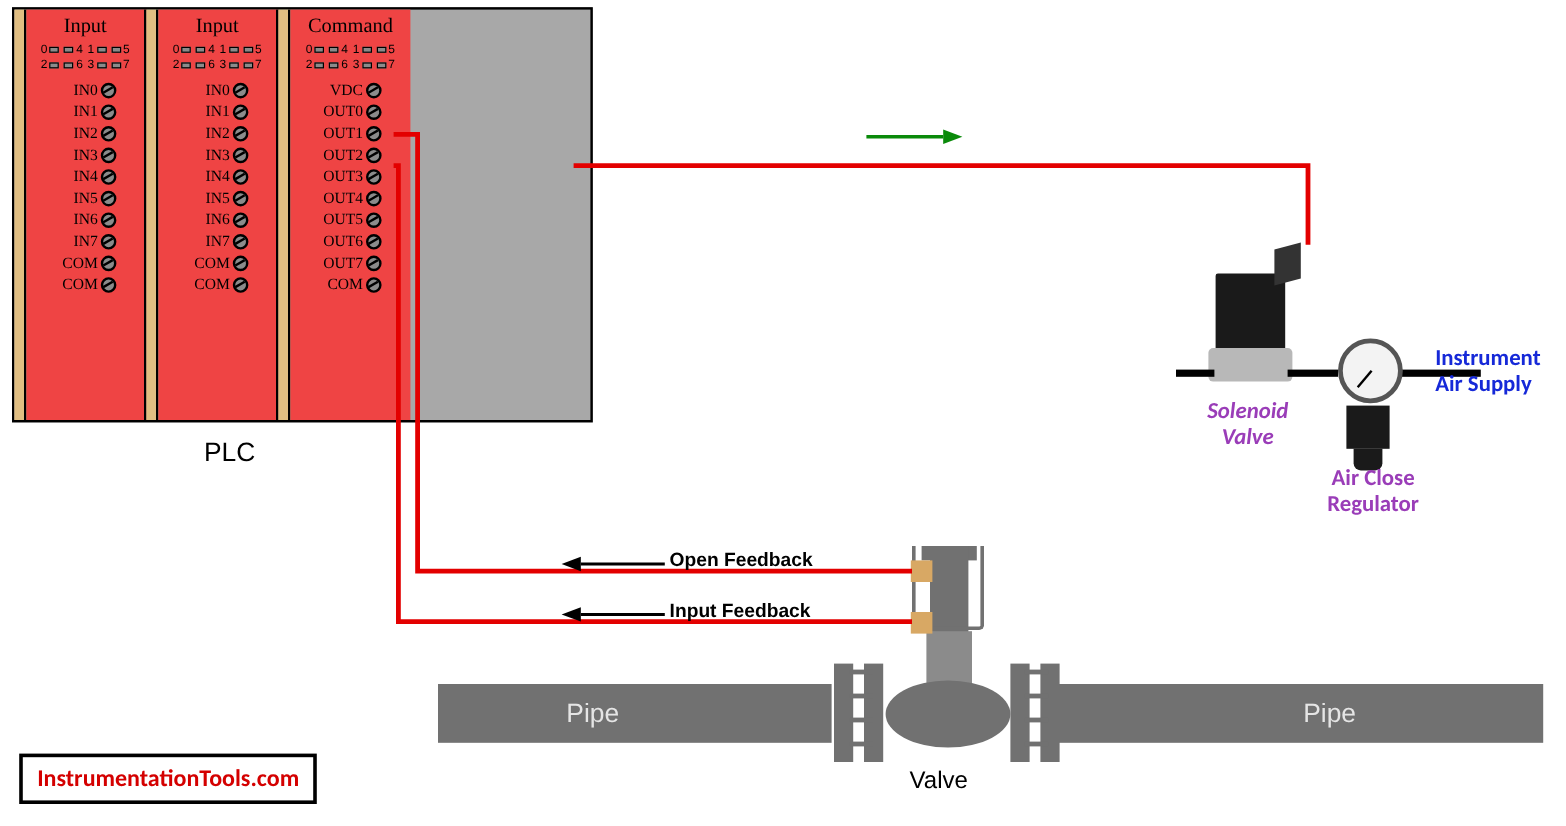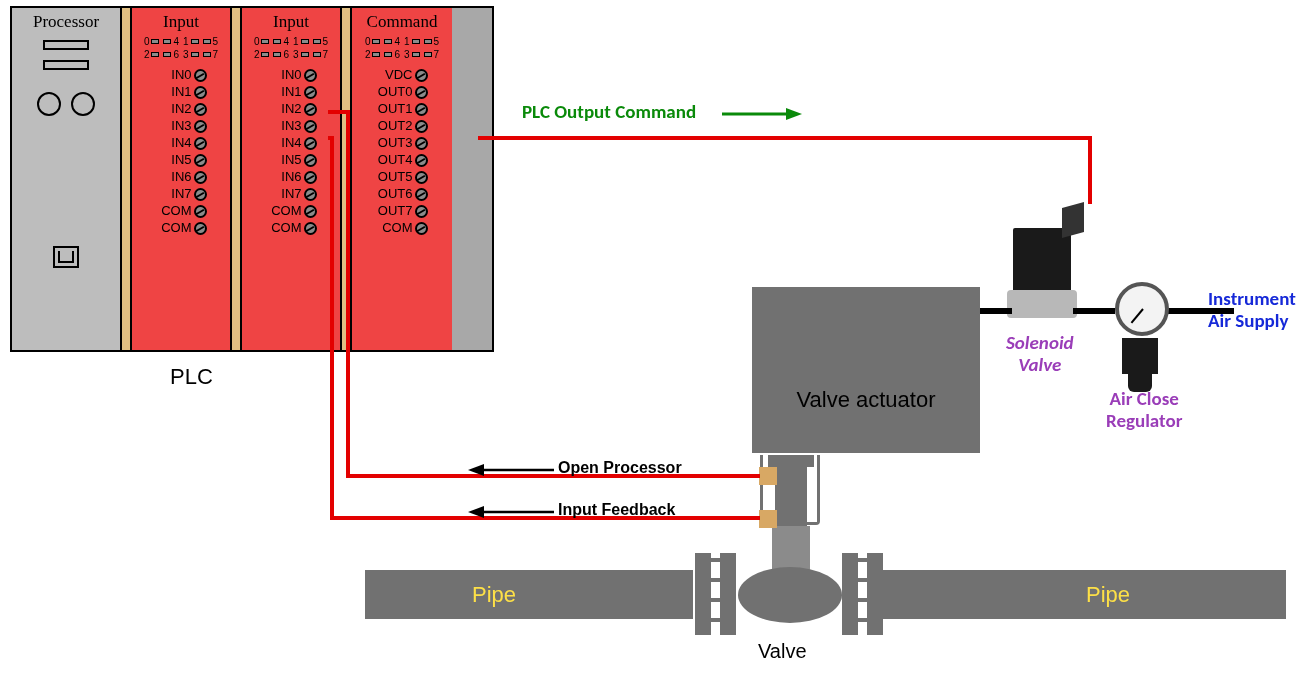--- a/index.html
+++ b/index.html
@@ -9,21 +9,21 @@
   
   .plc-rack { position: absolute; left: 10px; top: 6px; width: 484px; height: 346px; background: #a8a8a8; border: 2px solid #000; display: flex; }
   .plc-module { border-right: 2px solid #000; display: flex; flex-direction: column; align-items: center; }
   .plc-sep { width: 10px; background: #e0be82; border-right: 2px solid #000; }
   .mod-proc { width: 110px; background: #bdbdbd; }
   .mod-io { width: 100px; background: #ef4444; }
   .mod-header { font-size: 17px; text-align: center; padding: 4px 0 2px 0; color: #000; font-family: Georgia, serif; }
   .mod-lights { display: grid; grid-template-columns: repeat(4,auto); gap: 2px 4px; font-size: 10px; color: #000; padding: 2px 0 6px 0; }
   .mod-lights span { display: flex; align-items: center; gap: 2px; }
   .led { width: 8px; height: 5px; background: #8b8b8b; border: 1px solid #000; display: inline-block; }
-  .term-row { display: flex; align-items: flex-end; gap: 2px; font-size: 13px; font-family: Liberation Sans, sans-serif; justify-content: center; width: 100%; padding: 1px 0; }
+  .term-row { display: flex; align-items: center; gap: 2px; font-size: 13px; font-family: Liberation Serif, serif; justify-content: center; width: 100%; padding: 1px 0; }
   .term-label { width: 36px; text-align: right; }
   .screw { width: 13px; height: 13px; border-radius: 50%; background: #8b8b8b; border: 2px solid #000; position: relative; }
   .screw:after { content:""; position:absolute; left:50%; top:50%; width:9px; height:2px; background:#000; transform:translate(-50%,-50%) rotate(-30deg); }
   .proc-body { padding-top: 6px; display:flex; flex-direction:column; align-items:center; gap:10px; }
   .proc-slot { width: 46px; height: 10px; border:2px solid #000; background:#bdbdbd; }
   .proc-circles { display:flex; gap:10px; margin-top:12px; }
   .proc-circle { width:24px; height:24px; border-radius:50%; border:2px solid #000; }
   .proc-port { width:26px; height:22px; border:2px solid #000; margin-top:120px; position:relative; }
   .proc-port:after { content:""; position:absolute; left:3px; right:3px; top:3px; height:10px; border:2px solid #000; border-top:none; }
 
@@ -34,21 +34,21 @@
   .lbl-green { color:#0a8a0a; font-weight:bold; font-family: Calibri, Arial; }
   .lbl-purple { color:#9a3db8; font-weight:bold; font-family: Calibri, Arial; text-align:center; }
   .lbl-blue { color:#1629d8; font-weight:bold; font-family: Calibri, Arial; text-align:left; }
   .lbl-small { font-size:16px; font-weight:bold; }
 
   
   .actuator { position:absolute; left:752px; top:287px; width:228px; height:166px; background:#717171; }
   .actuator-text { position:absolute; left:0; right:0; top:68%; transform:translateY(-50%); text-align:center; color:#000; font-size:22px; }
 
   
-  .pipe { position:absolute; height:49px; background:#717171; color:#fde047; font-size:22px; display:flex; align-items:center; justify-content:center; }
+  .pipe { position:absolute; height:49px; background:#717171; color:#e5e5e5; font-size:22px; display:flex; align-items:center; justify-content:center; }
   .pipe-left { left:365px; top:570px; width:328px; padding-right:70px;}
   .pipe-right { left:870px; top:570px; width:416px; padding-left:60px;}
   .flange { position:absolute; width:16px; height:82px; background:#717171; top:553px; }
   .flange1 { left:695px; } .flange2 { left:720px; }
   .flange3 { left:842px; } .flange4 { left:867px; }
   .bolt { position:absolute; width:20px; height:4px; background:#717171; }
   .valve-body { position:absolute; left:738px; top:567px; width:104px; height:56px; background:#717171; border-radius:50%/50%; }
   .bonnet { position:absolute; left:772px; top:526px; width:38px; height:44px; background:#8b8b8b; }
   .stem-housing { position:absolute; left:775px; top:455px; width:32px; height:75px; background:#717171; }
   .stem-top { position:absolute; left:768px; top:455px; width:46px; height:12px; background:#717171; }
@@ -83,32 +83,20 @@
   
   .source-box { position:absolute; left:16px; top:628px; border:3px solid #000; padding:6px 12px; font-size:20px; color:#d40000; font-weight:bold; font-family: Calibri, Arial; background:#fff; }
 </style>
 </head>
 <body>
 
 <div class="stage">
 
   <div class="plc-rack">
 
-    <div class="plc-module mod-proc">
-      <div class="mod-header">Processor</div>
-      <div class="proc-body">
-        <div class="proc-slot"></div>
-        <div class="proc-slot"></div>
-        <div class="proc-circles">
-          <div class="proc-circle"></div>
-          <div class="proc-circle"></div>
-        </div>
-        <div class="proc-port"></div>
-      </div>
-    </div>
     <div class="plc-sep"></div>
 
     <div class="plc-module mod-io">
       <div class="mod-header">Input</div>
       <div class="mod-lights">
         <span>
             <span>0</span>
             <i class="led"></i>
           </span>
           <span>
@@ -336,23 +324,20 @@
         </div>
       <div class="term-row">
           <span class="term-label">COM</span>
           <span class="screw"></span>
         </div>
     </div>
   </div>
 
   <div class="plc-label">PLC</div>
 
-  <div class="actuator">
-    <div class="actuator-text">Valve actuator</div>
-  </div>
 
   <div class="stem-top"></div>
   <div class="stem-housing"></div>
   <div class="yoke yoke1"></div>
   <div class="bonnet"></div>
   <div class="valve-body"></div>
 
   <div class="fb-switch fb-open"></div>
   <div class="fb-switch fb-close"></div>
 
@@ -401,23 +386,23 @@
     <line x1="722" y1="114" x2="786" y2="114" stroke="#0a8a0a" stroke-width="3"></line>
     <polygon points="786,108 802,114 786,120" fill="#0a8a0a"></polygon>
 
     <line x1="554" y1="470" x2="484" y2="470" stroke="#000" stroke-width="2.5"></line>
     <polygon points="484,464 468,470 484,476" fill="#000"></polygon>
 
     <line x1="554" y1="512" x2="484" y2="512" stroke="#000" stroke-width="2.5"></line>
     <polygon points="484,506 468,512 484,518" fill="#000"></polygon>
   </svg>
 
-  <div class="lbl lbl-green" style="left:522px; top:100px;">PLC Output Command</div>
-  <div class="lbl lbl-small" style="left:558px; top:459px;">Open Processor</div>
+  <div class="lbl lbl-small" style="left:558px; top:459px;">Open Feedback</div>
   <div class="lbl lbl-small" style="left:558px; top:501px;">Input Feedback</div>
   <div class="lbl lbl-purple" style="left:1006px; top:332px; white-space:pre-line; line-height:1.15;font-style:italic;">Solenoid
 Valve</div>
   <div class="lbl lbl-purple" style="left:1106px; top:388px; white-space:pre-line; line-height:1.15;">Air Close
 Regulator</div>
-  <div class="lbl lbl-blue" style="left:1196px; top:288px; white-space:pre-line; line-height:1.15;margin-left:12px;">Instrument
+  <div class="lbl lbl-blue" style="left:1196px; top:288px; white-space:pre-line; line-height:1.15;">Instrument
 Air Supply</div>
 
+  <div class="source-box">InstrumentationTools.com</div>
 </div>
 
 </body></html>

